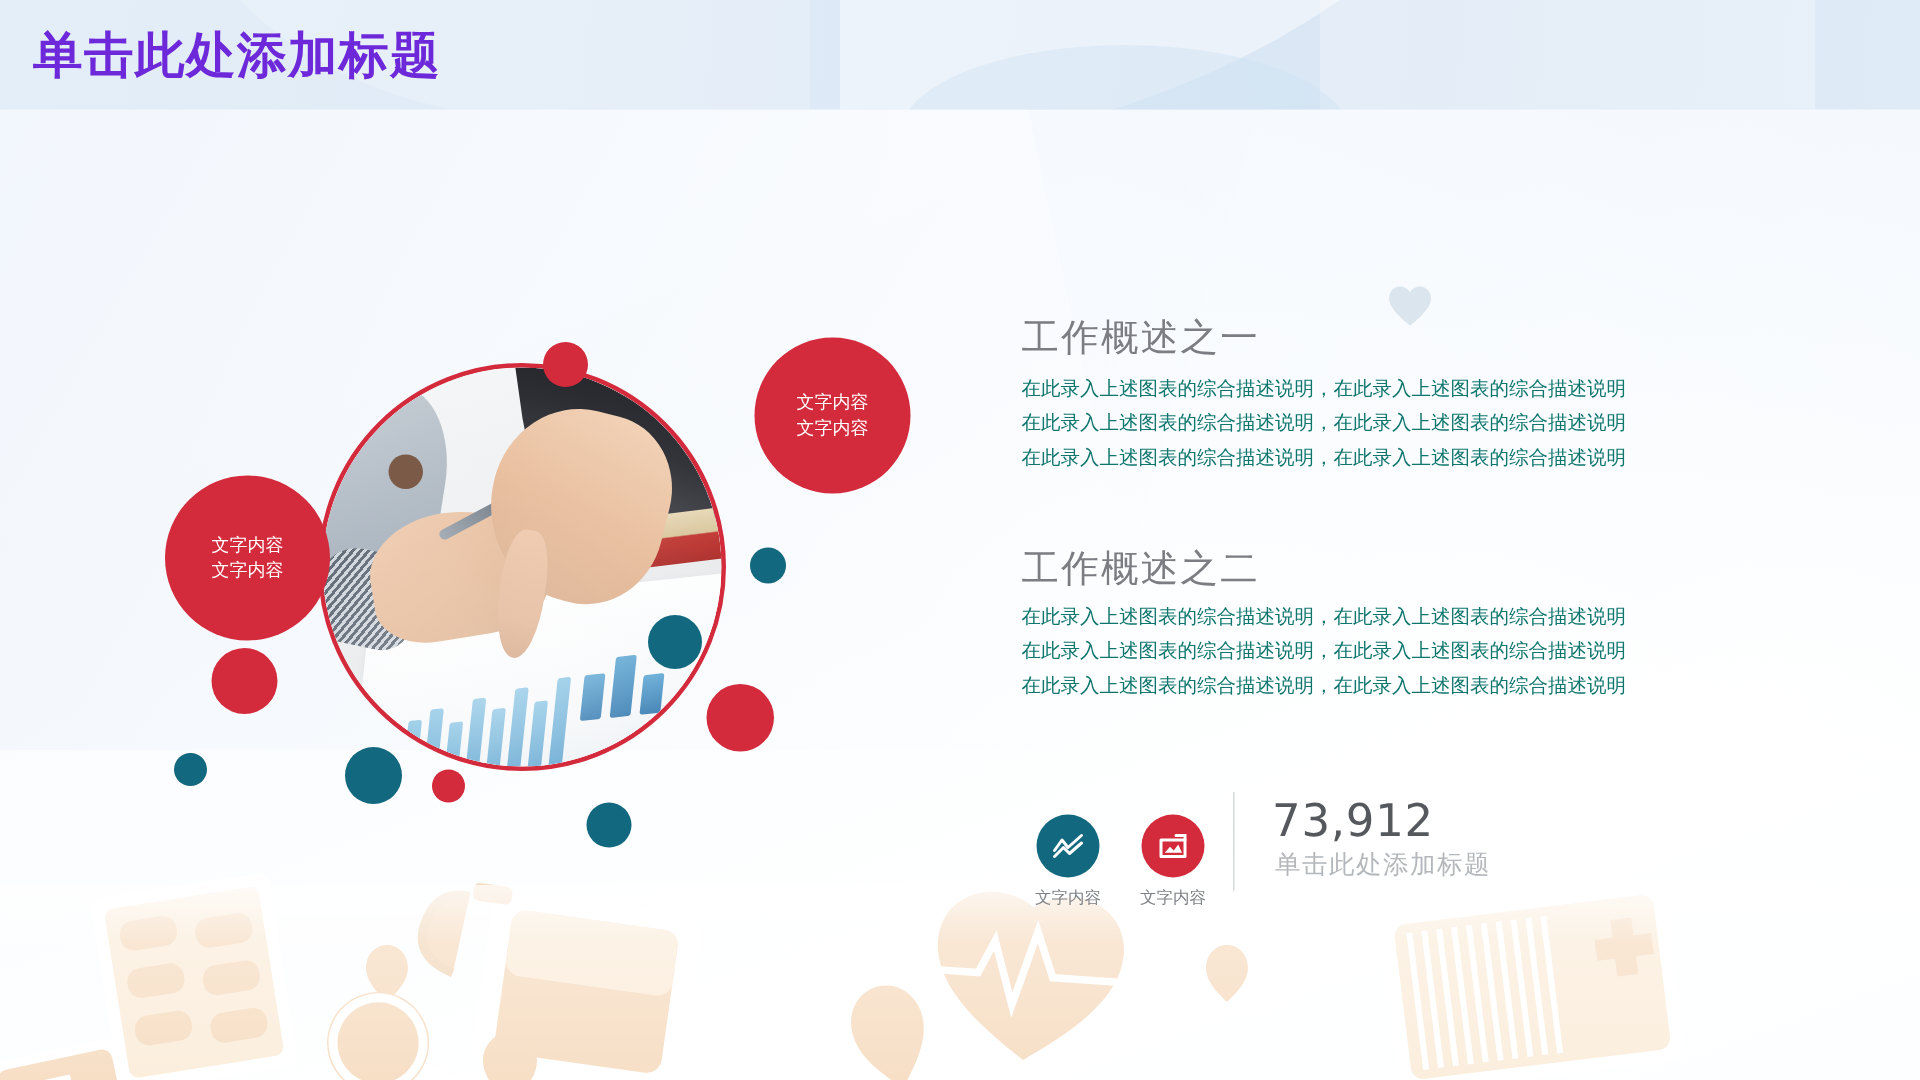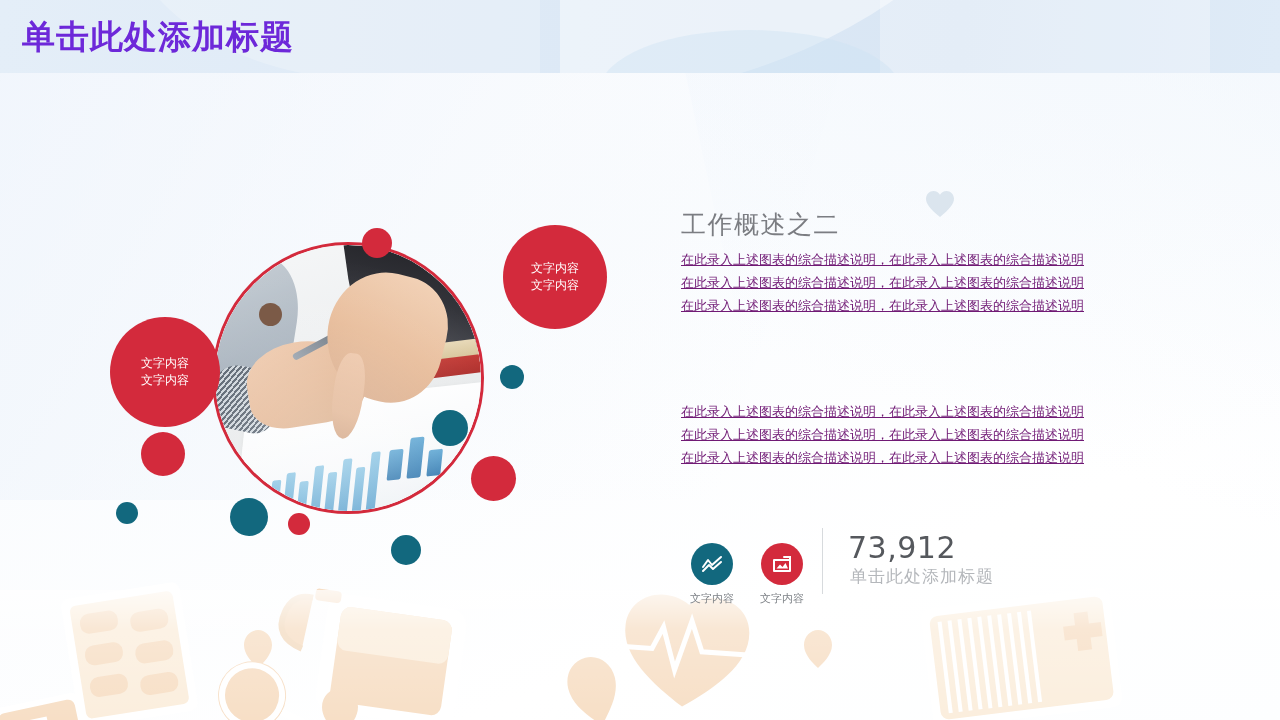--- a/index.html
+++ b/index.html
@@ -262,24 +262,23 @@
   .sec-heading {
     position: absolute;
     font-size: 25px;
     color: #7b7d82;
     letter-spacing: 1.5px;
     white-space: nowrap;
   }
   .sec-body {
     position: absolute;
     font-size: 13px;
-    color: #701a75;
+    color: #0f766e;
     line-height: 1.78;
     white-space: pre-line;
-    text-decoration: underline;
   }
   .heart-deco {
     position: absolute;
     left: 925px;
     top: 190px;
     width: 30px;
     height: 28px;
   }
 
   
@@ -479,25 +478,26 @@
   </div>
   <div class="bubble" style="left:503px; top:225px; width:104px; height:104px;">
     <span class="bubble-txt">文字内容
 文字内容</span>
   </div>
 
   <svg class="heart-deco" viewBox="0 0 32 30">
     <path fill="#dbe5ee" d="M16 29 C6 21 1 15 1 9.5 C1 4.5 4.8 1 9 1 C12 1 14.6 2.7 16 5.2 C17.4 2.7 20 1 23 1 C27.2 1 31 4.5 31 9.5 C31 15 26 21 16 29 Z"></path>
   </svg>
 
-  <div class="sec-heading" style="left:681px; top:208px;">工作概述之二</div>
+  <div class="sec-heading" style="left:681px; top:208px;">工作概述之一</div>
   <div class="sec-body" style="left:681px; top:248px; width:500px;">在此录入上述图表的综合描述说明，在此录入上述图表的综合描述说明
 在此录入上述图表的综合描述说明，在此录入上述图表的综合描述说明
 在此录入上述图表的综合描述说明，在此录入上述图表的综合描述说明</div>
 
+  <div class="sec-heading" style="left:681px; top:362px;">工作概述之二</div>
   <div class="sec-body" style="left:681px; top:400px; width:500px;">在此录入上述图表的综合描述说明，在此录入上述图表的综合描述说明
 在此录入上述图表的综合描述说明，在此录入上述图表的综合描述说明
 在此录入上述图表的综合描述说明，在此录入上述图表的综合描述说明</div>
 
   <div class="stat-icon-wrap" style="left:680px; top:543px;">
     <div class="stat-circle teal">
       <svg width="24" height="24" viewBox="0 0 24 24">
         <path fill="none" stroke="#ffffff" stroke-width="2" stroke-linecap="round" stroke-linejoin="round" d="M3 15 L8 8 L12 13 L21 5"></path>
         <path fill="none" stroke="#ffffff" stroke-width="2" stroke-linecap="round" stroke-linejoin="round" d="M3 19 L9 13 L13 17 L21 10"></path>
       </svg>

